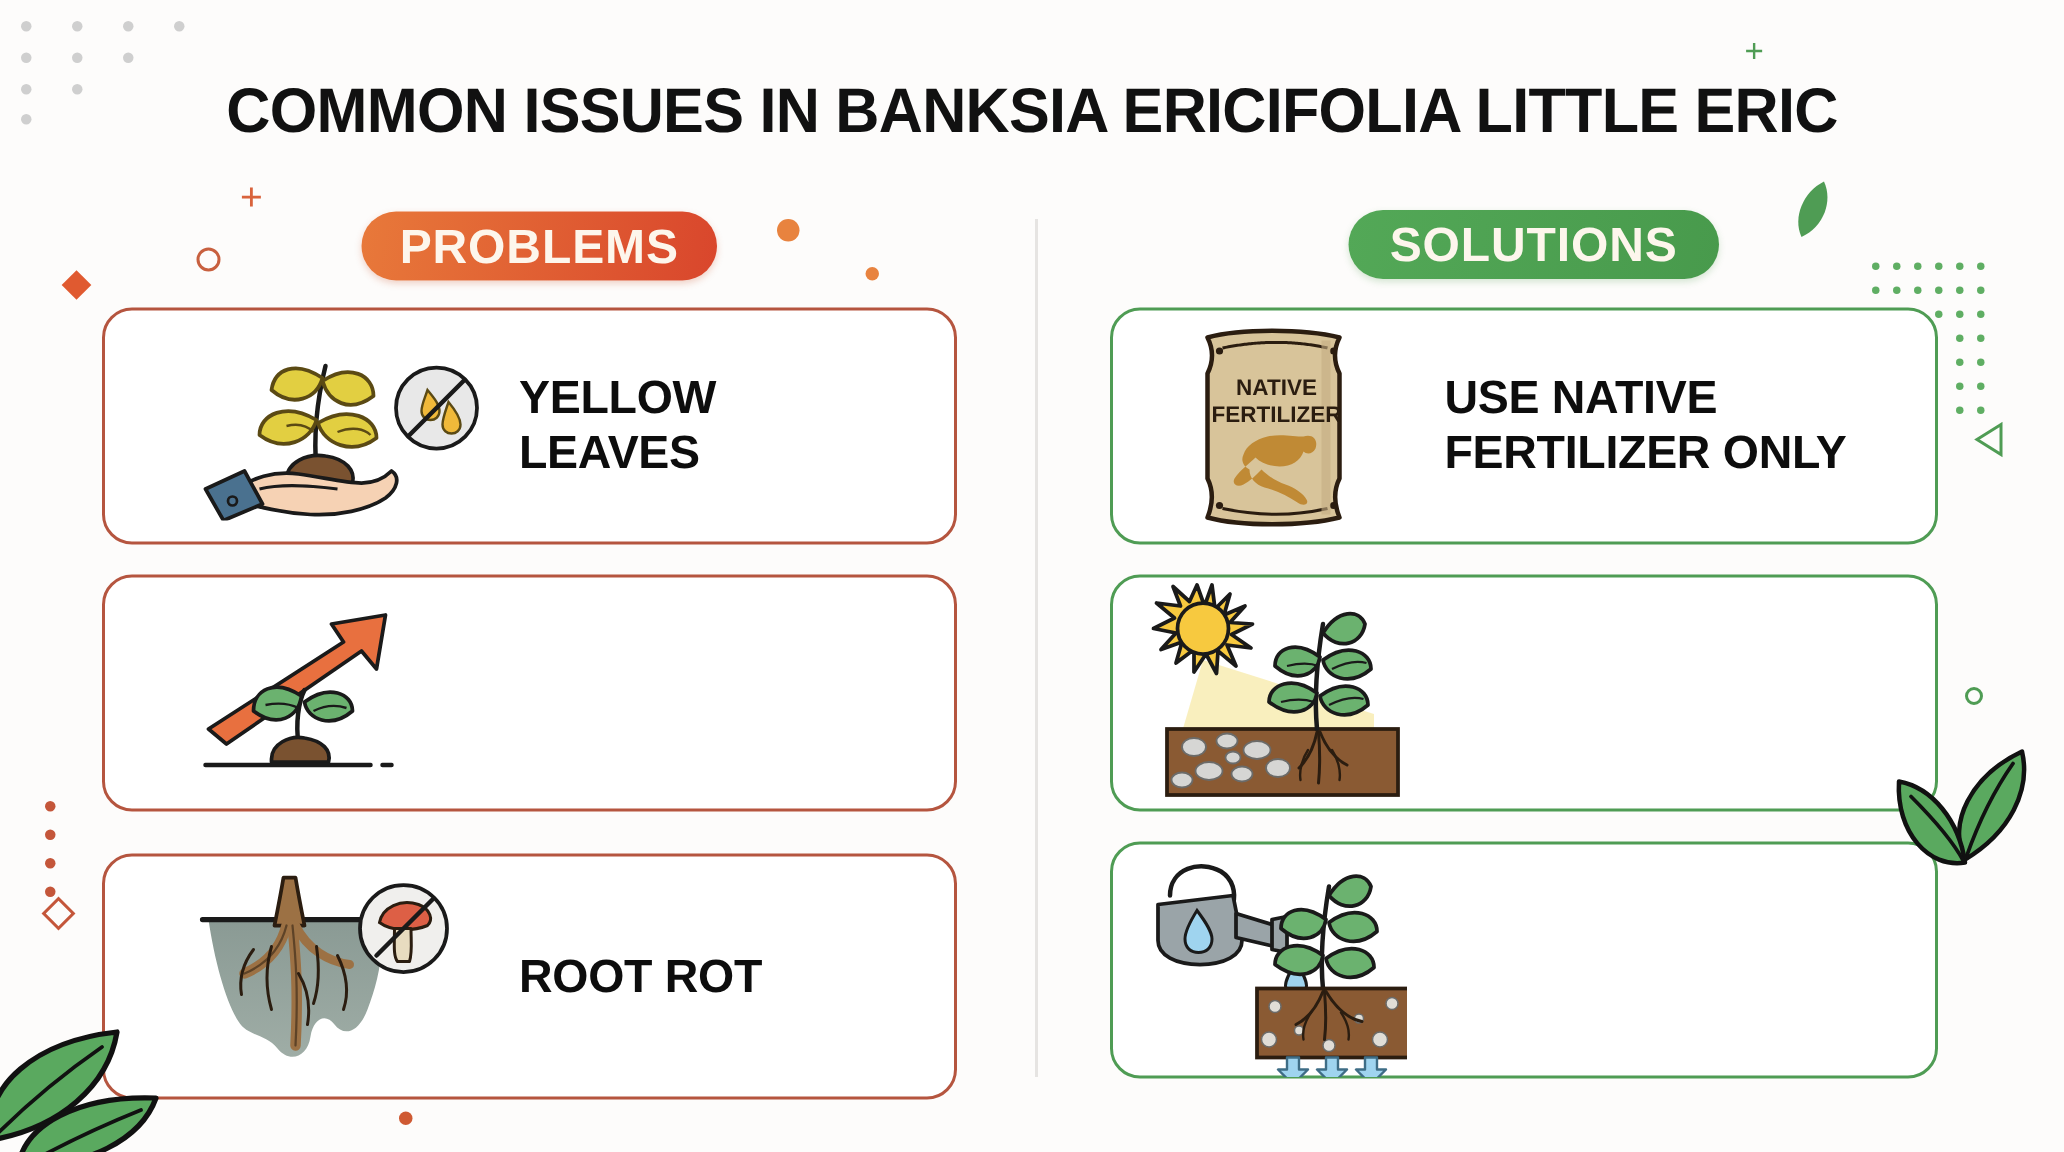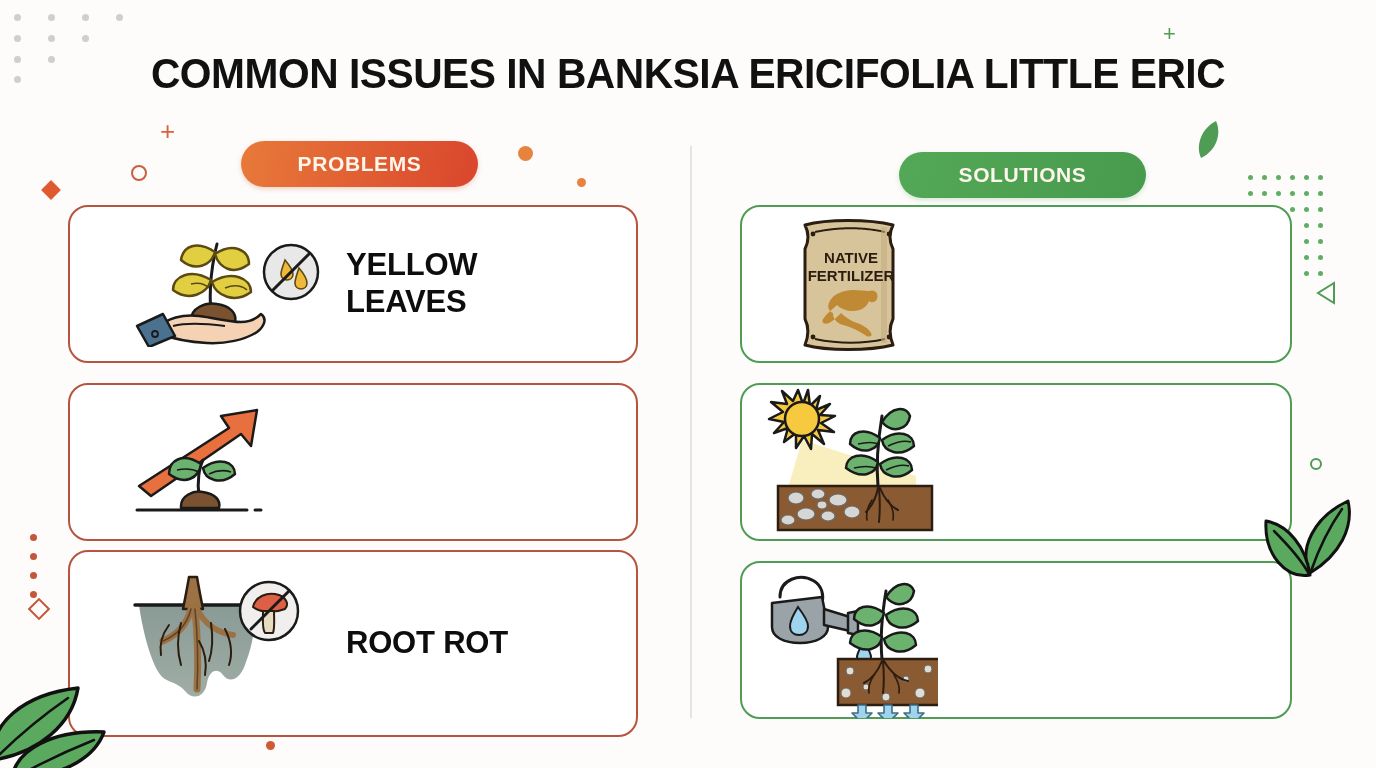--- a/index.html
+++ b/index.html
@@ -38,34 +38,34 @@
 
   
   .badge {
     position: absolute;
     height: 46px;
     border-radius: 24px;
     display: flex;
     align-items: center;
     justify-content: center;
     color: #fdf6ec;
-    font-size: 21px;
+    font-size: 32px;
     font-weight: 700;
     letter-spacing: 0.6px;
   }
   .badge-problems {
     left: 241px;
     top: 141px;
     width: 237px;
     background: linear-gradient(100deg, #e8793a 0%, #d9462c 100%);
     box-shadow: 0 2px 5px rgba(200,80,40,0.25);
   }
   .badge-solutions {
     left: 899px;
-    top: 152px;
+    top: 140px;
     width: 247px;
     background: linear-gradient(100deg, #53a857 0%, #489a4c 100%);
     box-shadow: 0 2px 5px rgba(70,150,70,0.22);
   }
 
   
   .divider {
     position: absolute;
     left: 690px;
     top: 146px;
@@ -98,21 +98,21 @@
     color: #0d0d0d;
     line-height: 1.19;
     letter-spacing: -0.2px;
     white-space: pre-line;
   }
   .card-label.small { font-size: 29px; }
 
   
   #card-p0 { left: 68px;  top: 205px; width: 570px; height: 158px; }
   #card-p1 { left: 68px;  top: 383px; width: 570px; height: 158px; }
-  #card-p2 { left: 68px;  top: 550px; width: 570px; height: 187px; }
+  #card-p2 { left: 68px;  top: 569px; width: 570px; height: 164px; }
   #card-p0 .card-icon, #card-p1 .card-icon, #card-p2 .card-icon {
     width: 200px; margin-left: 58px;
   }
   #card-p0 .card-label, #card-p1 .card-label, #card-p2 .card-label { margin-left: 18px; }
 
   
   #card-s0 { left: 740px; top: 205px; width: 552px; height: 158px; }
   #card-s1 { left: 740px; top: 383px; width: 552px; height: 158px; }
   #card-s2 { left: 740px; top: 561px; width: 552px; height: 158px; }
   #card-s0 .card-icon, #card-s1 .card-icon, #card-s2 .card-icon {
@@ -338,20 +338,22 @@
         <text x="54" y="48" font-family="Liberation Sans, sans-serif" font-size="15" font-weight="700" fill="#2b1d10" text-anchor="middle">NATIVE</text>
         <text x="54" y="66" font-family="Liberation Sans, sans-serif" font-size="15" font-weight="700" fill="#2b1d10" text-anchor="middle">FERTILIZER</text>
 
         <path d="M72 76 C78 74 82 78 80 84 C78 88 74 88 72 86 C70 92 64 96 56 96 C50 96 44 94 40 90
                  C36 94 30 98 26 104 C24 108 28 110 32 108 C36 106 40 102 44 98
                  C48 102 54 106 60 108 C66 110 72 114 74 118 C76 121 72 123 68 120
                  C62 116 54 112 46 110 C40 108 36 104 36 98 C32 96 30 92 32 88
                  C34 82 40 78 48 76 C56 74 66 76 72 76 Z" fill="#c08a35"></path>
       </svg>
     </div>
+    <div class="card-label">USE NATIVE
+FERTILIZER ONLY</div>
   </div>
 
   <div class="card card-solution" id="card-s1">
     <div class="card-icon">
       <svg width="172" height="148" viewBox="0 0 172 148">
 
         <path d="M36 52 L150 88 L150 100 L22 100 Z" fill="#f7e9a8" opacity="0.75"></path>
 
         <g stroke="#1a1a1a" stroke-width="2.5" stroke-linejoin="round" fill="#f7c93f">
           <path d="M32 2 L37 16 L42 2 L44 18 L54 8 L50 22 L64 16 L54 27 L69 28 L55 35 L68 44 L52 42 L58 56 L46 46 L45 61 L38 48 L30 60 L30 45 L18 54 L22 40 L8 45 L18 34 L3 31 L17 24 L5 14 L21 16 L16 3 L27 13 Z"></path>

